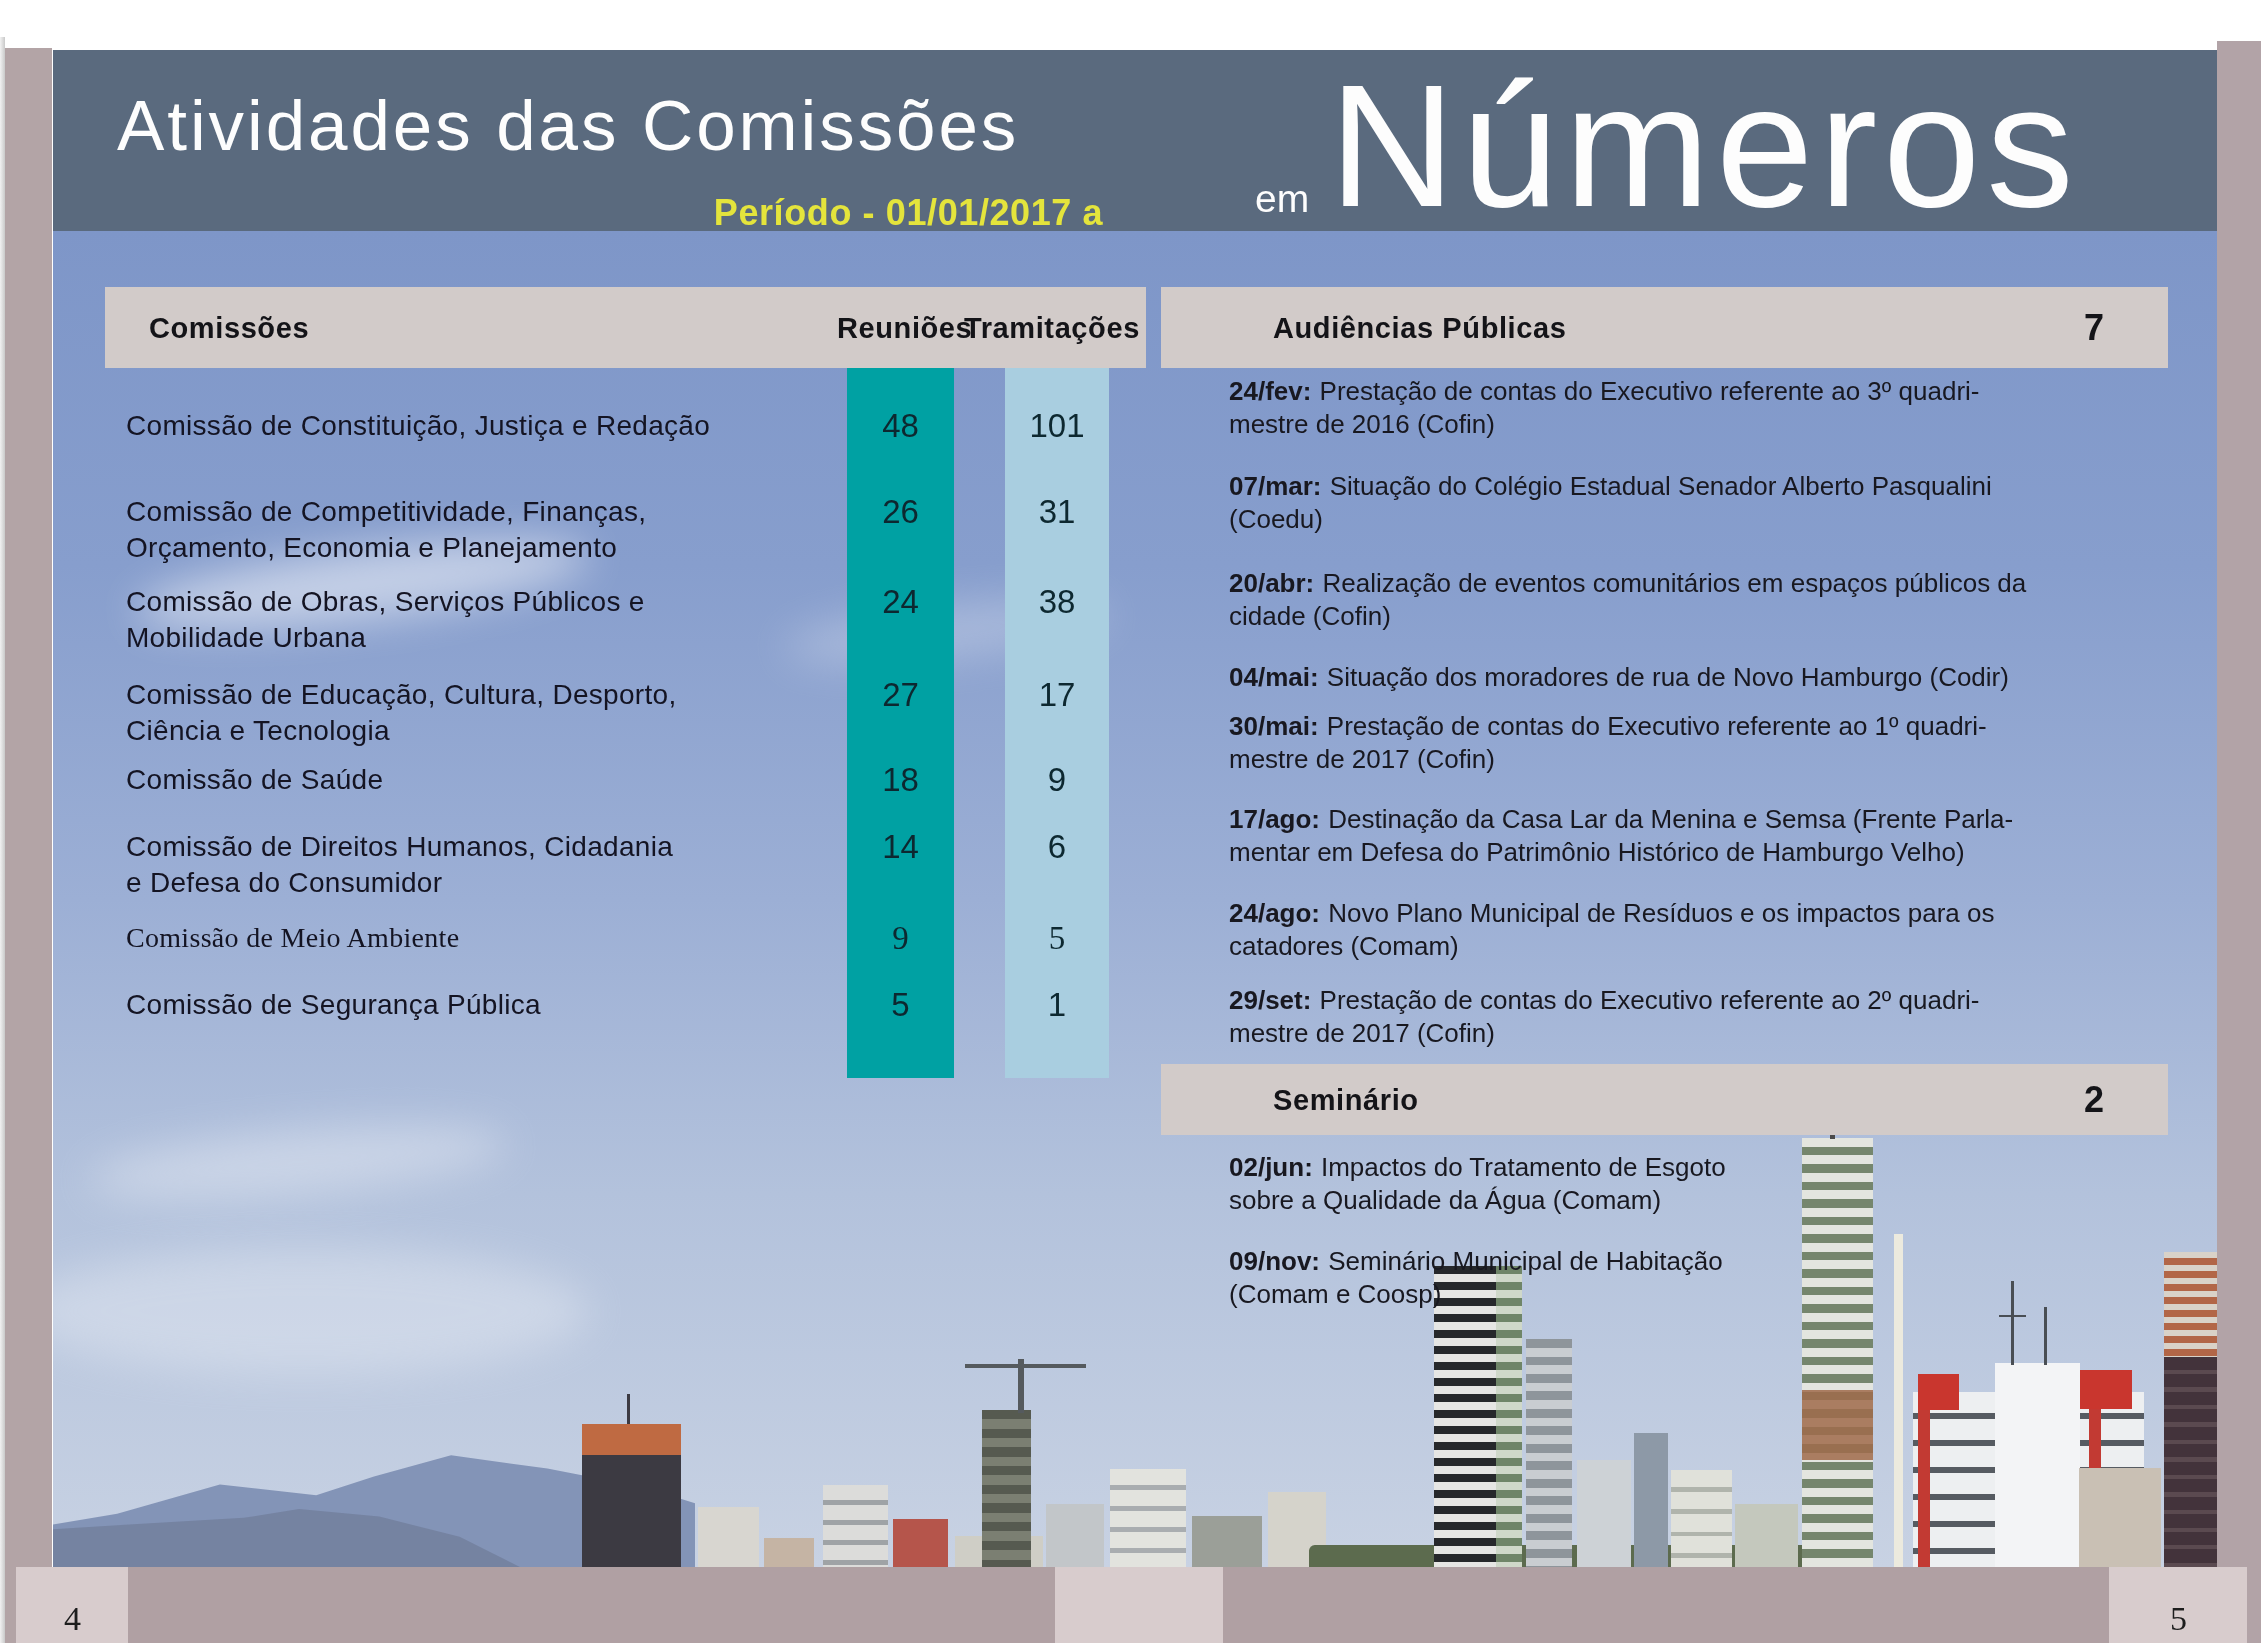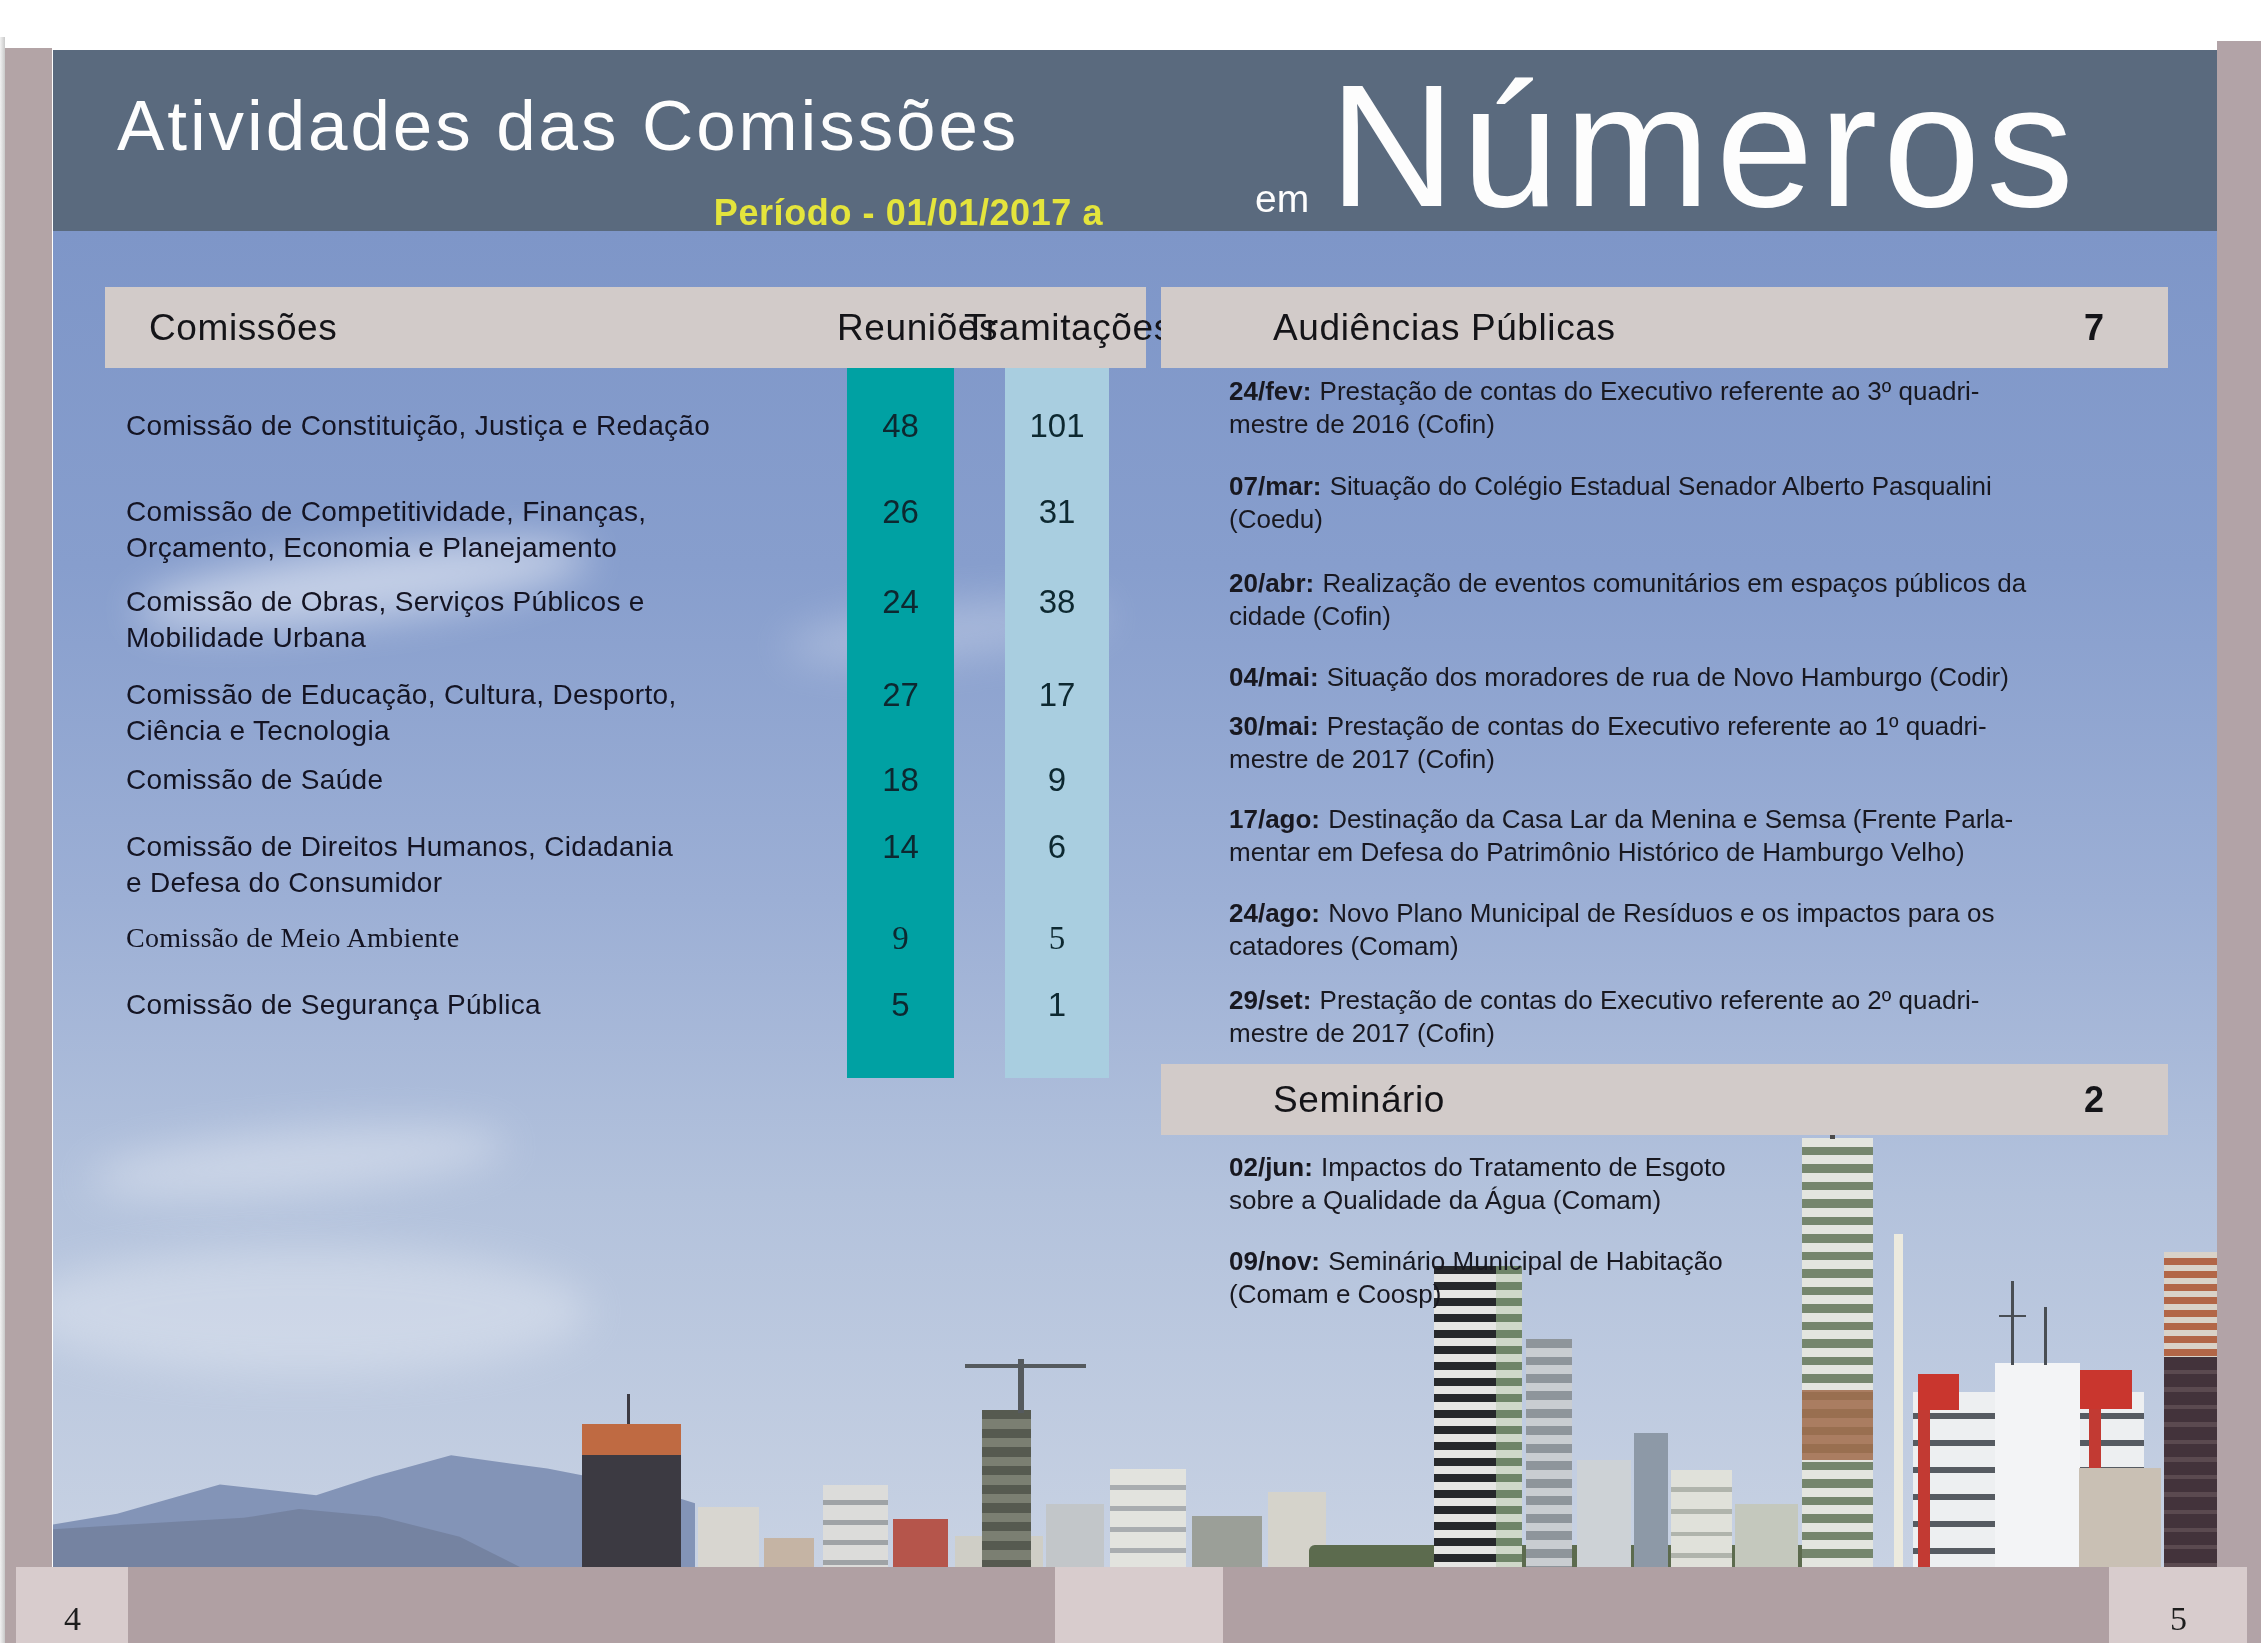--- a/index.html
+++ b/index.html
@@ -88,21 +88,21 @@
       background:repeating-linear-gradient(180deg,#d9d2c8 0 6.4px,#b26647 6.4px 13px);}
   .bH{left:2111px;top:1126px;width:53px;height:210px;
       background:repeating-linear-gradient(180deg,#43333b 0 13px,#5b4a50 13px 17.5px);}
 
   
   .gray-band{background:#d2cbc9;}
   #table-band{left:105px;top:250px;width:1041px;height:81px;}
   #hearings-band{left:1161px;top:250px;width:1007px;height:81px;}
   #seminars-band{left:1161px;top:1027px;width:1007px;height:71px;}
   .band-label{position:absolute;top:50%;transform:translateY(-50%);color:#141418;
-              font-size:37px;font-weight:400;letter-spacing:0.6px;}
+              font-size:29px;font-weight:700;letter-spacing:0.6px;}
   .band-count{position:absolute;top:50%;transform:translateY(-50%);right:64px;color:#141418;
               font-size:36px;font-weight:700;}
 
   
   #meetings-col{left:847px;top:331px;width:107px;height:710px;background:#00a1a3;}
   #procedures-col{left:1005px;top:331px;width:104px;height:710px;background:#a9cee0;}
 
   
   #committee-rows .crow{position:absolute;left:0;width:100%;height:76px;padding-left:32px;}
   #committee-rows .crow:nth-of-type(1){top:371px;}

